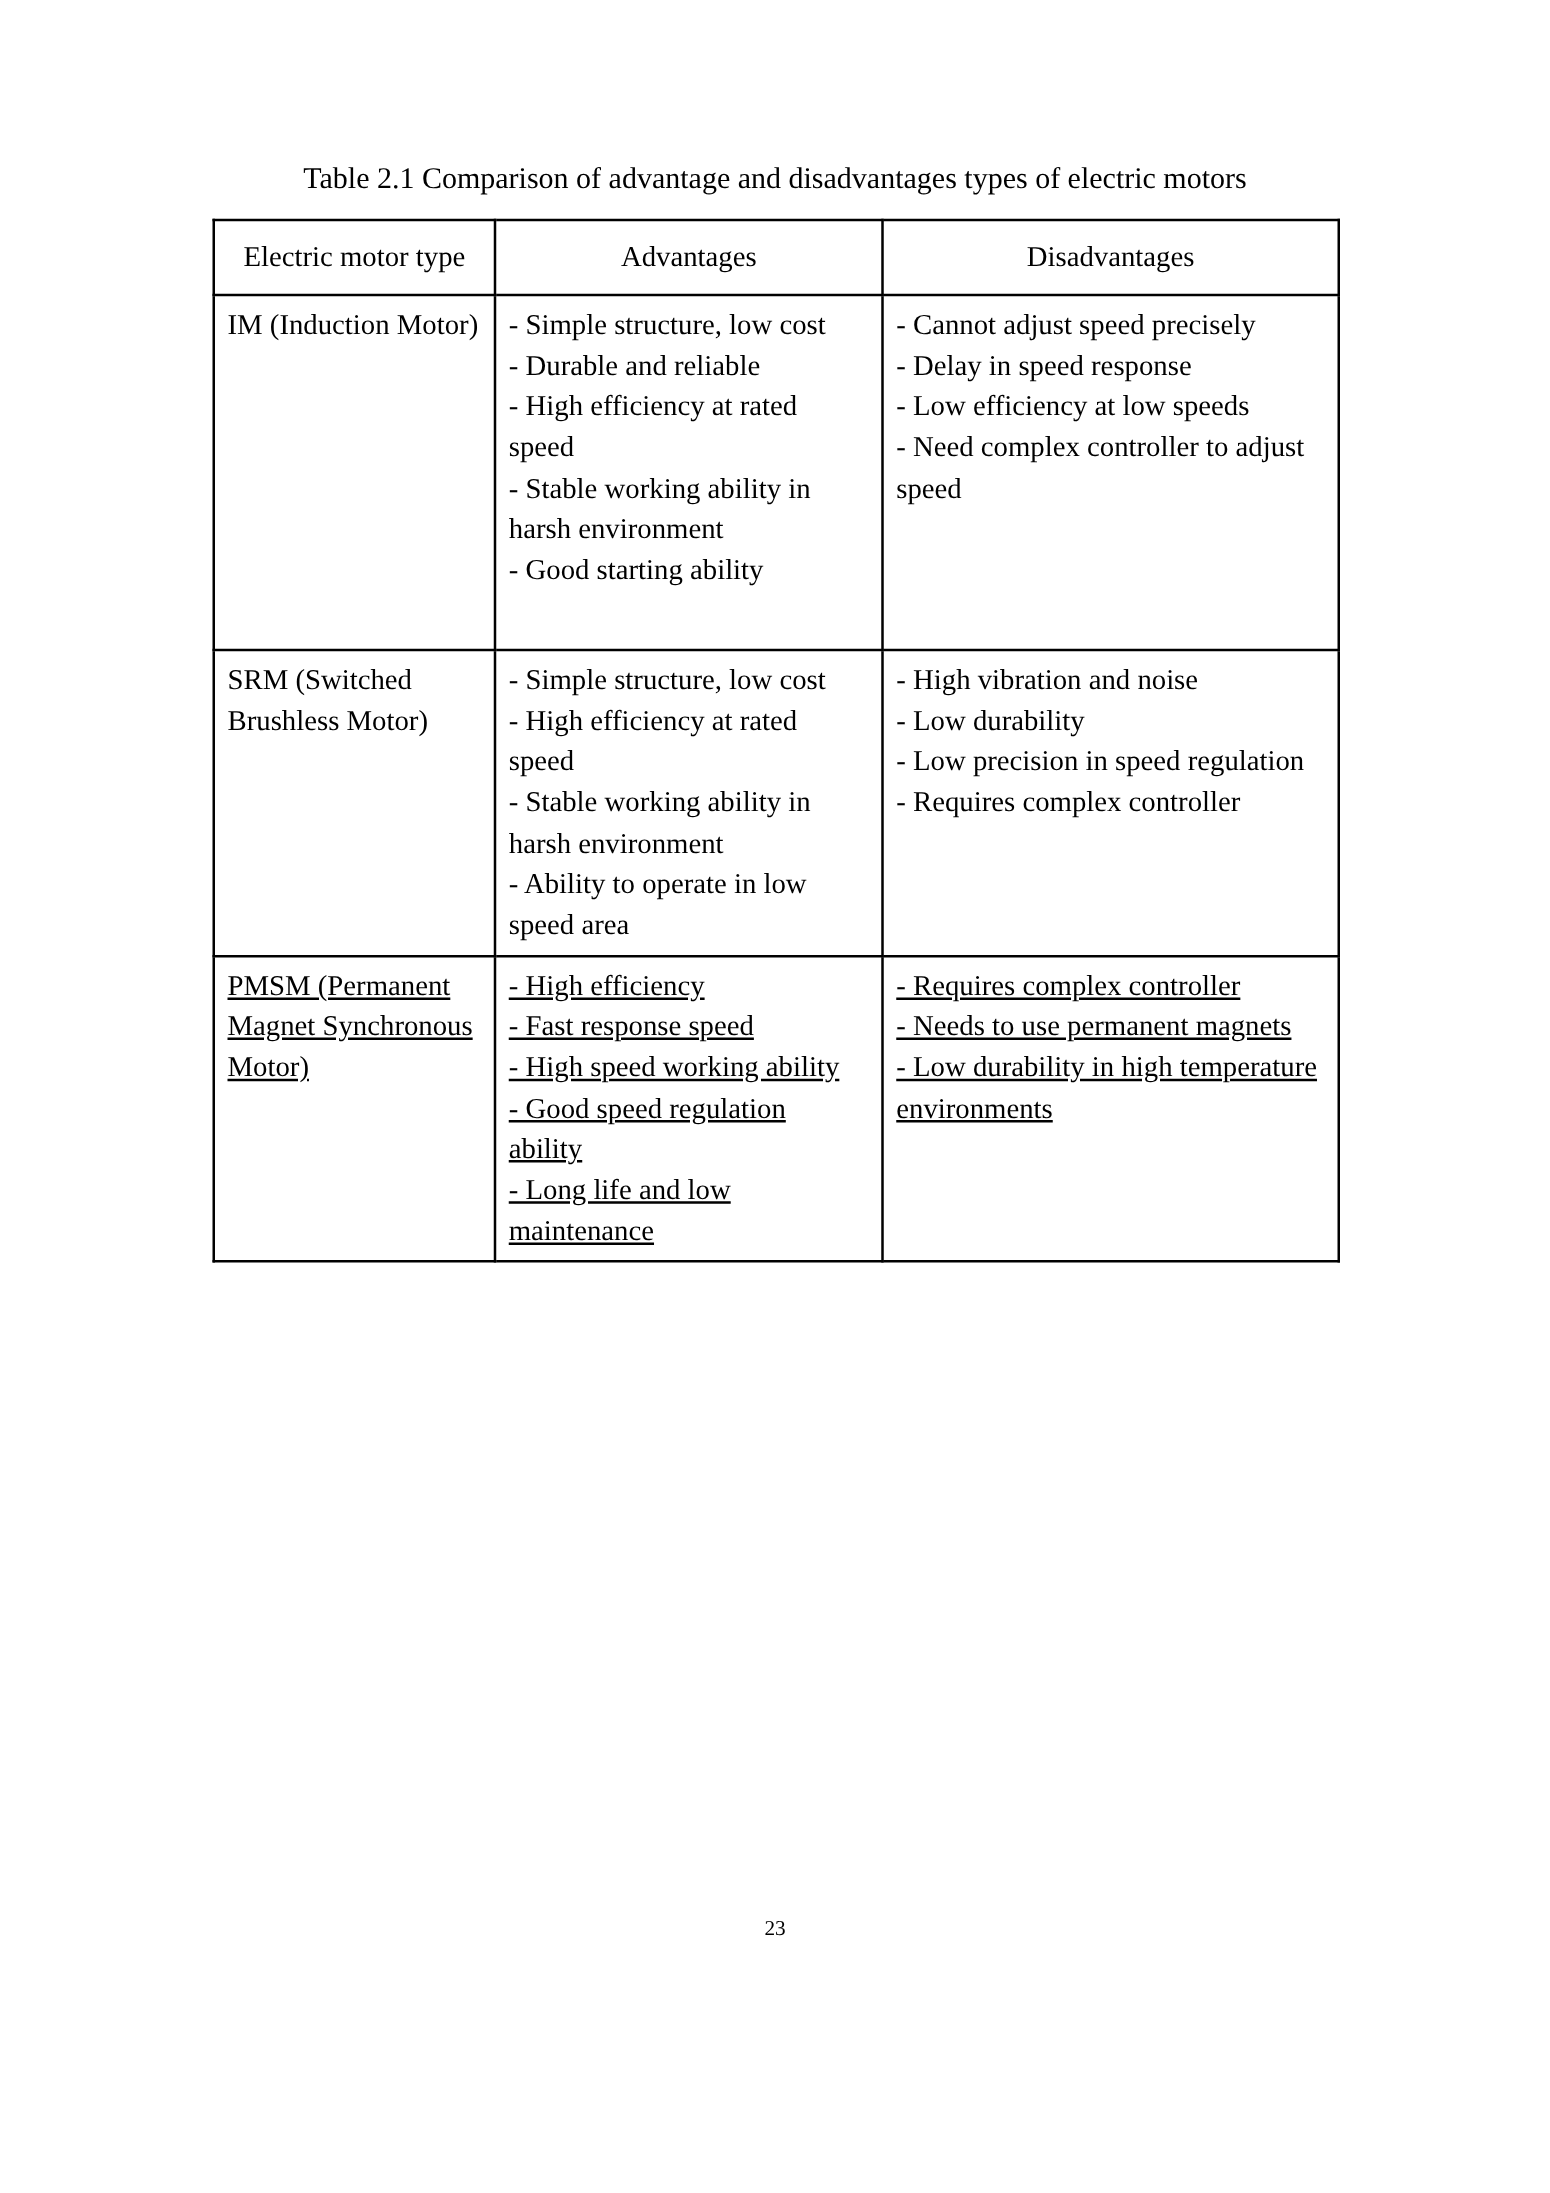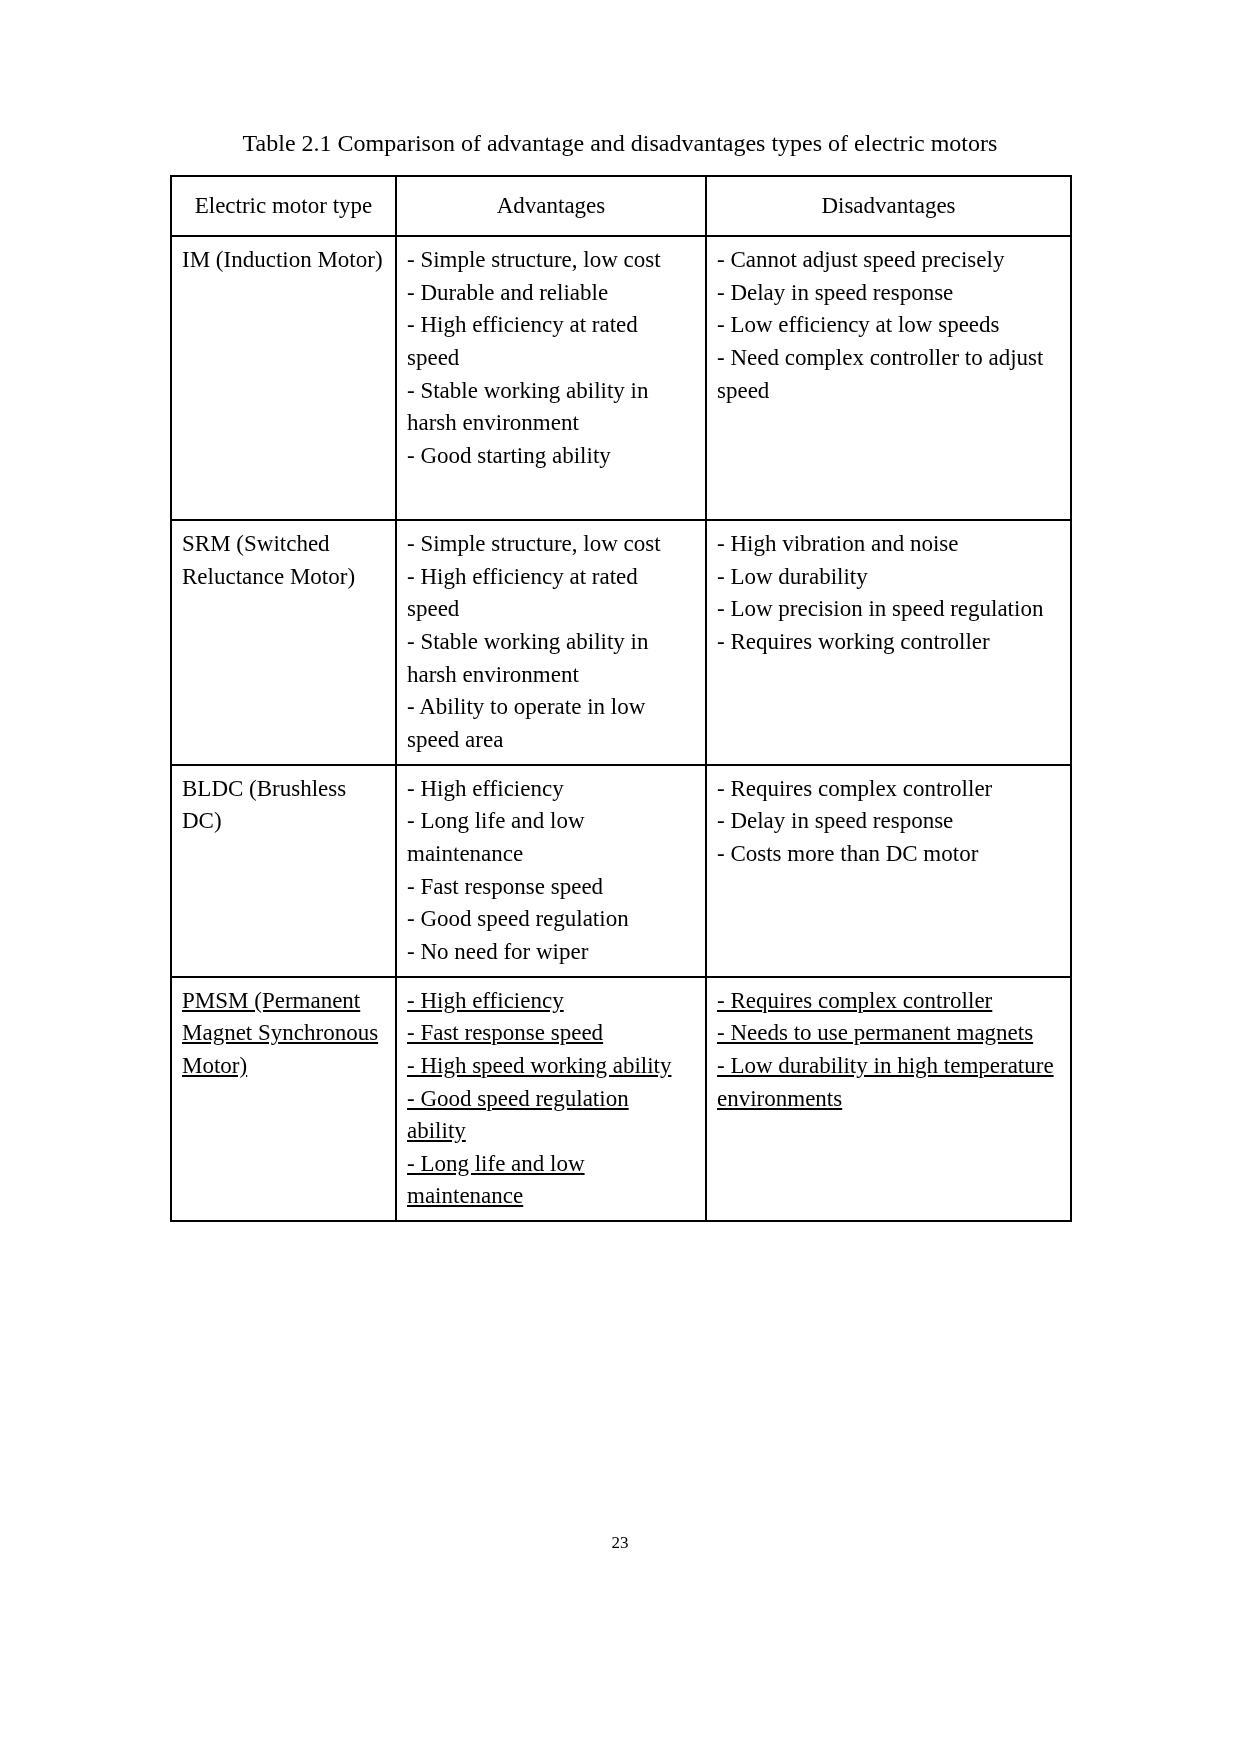--- a/index.html
+++ b/index.html
@@ -97,40 +97,29 @@
 - Durable and reliable
 - High efficiency at rated speed
 - Stable working ability in harsh environment
 - Good starting ability</td>
         <td class="cell-list">- Cannot adjust speed precisely
 - Delay in speed response
 - Low efficiency at low speeds
 - Need complex controller to adjust speed</td>
       </tr>
       <tr class="row-srm">
-        <td class="cell-type">SRM (Switched Reluctance Motor)</td>
+        <td class="cell-type">SRM (Switched Brushless Motor)</td>
         <td class="cell-list">- Simple structure, low cost
 - High efficiency at rated speed
 - Stable working ability in harsh environment
 - Ability to operate in low speed area</td>
         <td class="cell-list">- High vibration and noise
 - Low durability
 - Low precision in speed regulation
-- Requires working controller</td>
-      </tr>
-      <tr class="row-bldc">
-        <td class="cell-type">BLDC (Brushless DC)</td>
-        <td class="cell-list">- High efficiency
-- Long life and low maintenance
-- Fast response speed
-- Good speed regulation
-- No need for wiper</td>
-        <td class="cell-list">- Requires complex controller
-- Delay in speed response
-- Costs more than DC motor</td>
+- Requires complex controller</td>
       </tr>
       <tr class="row-pmsm">
         <td class="cell-type">PMSM (Permanent Magnet Synchronous Motor)</td>
         <td class="cell-list">- High efficiency
 - Fast response speed
 - High speed working ability
 - Good speed regulation ability
 - Long life and low maintenance</td>
         <td class="cell-list">- Requires complex controller
 - Needs to use permanent magnets

